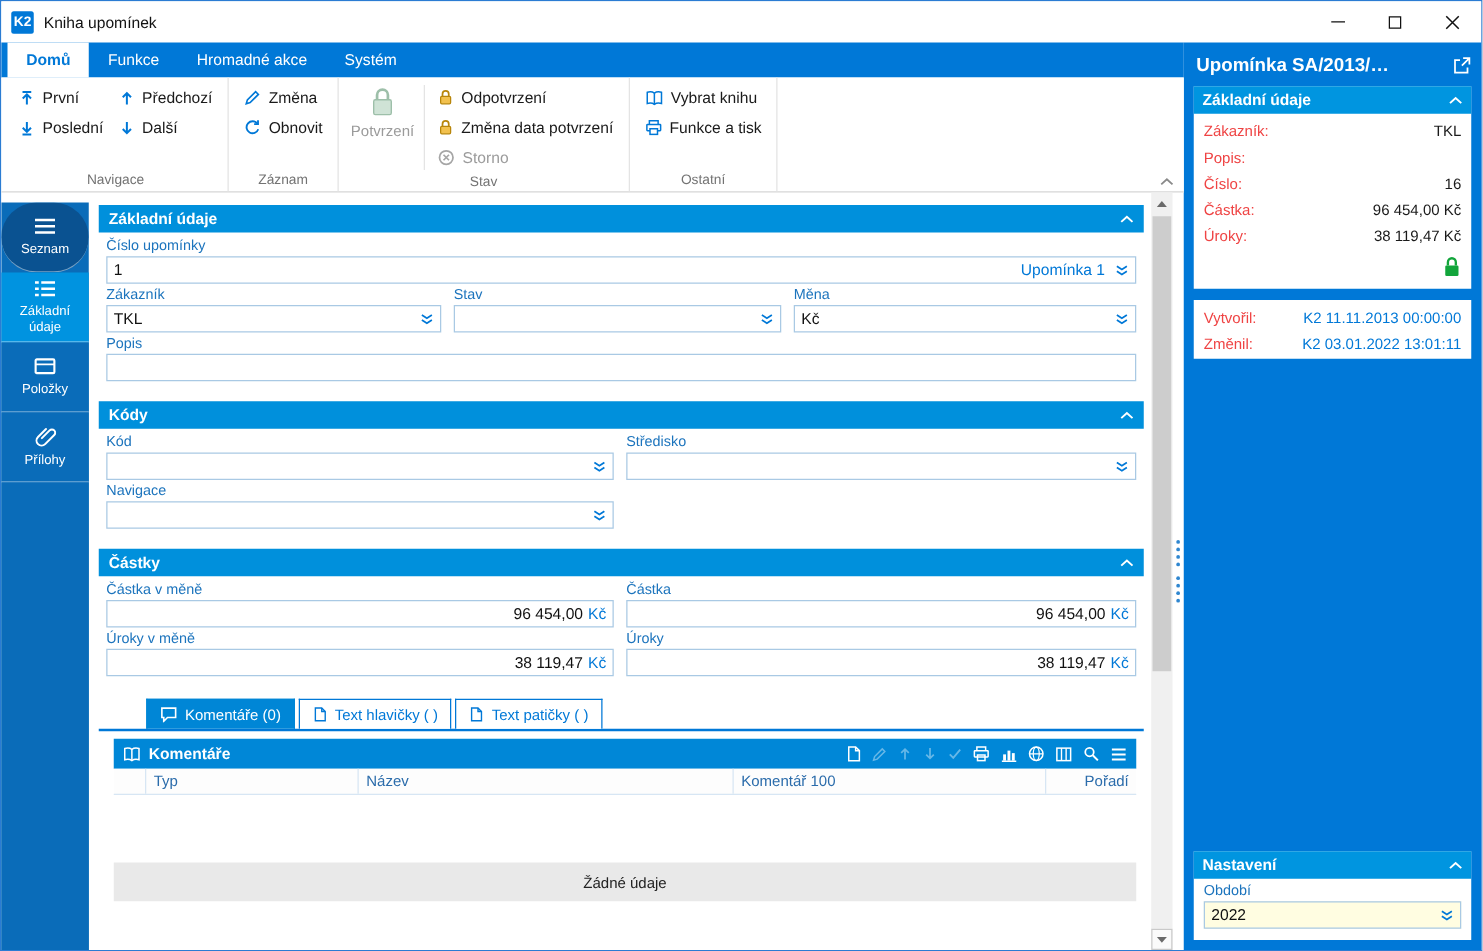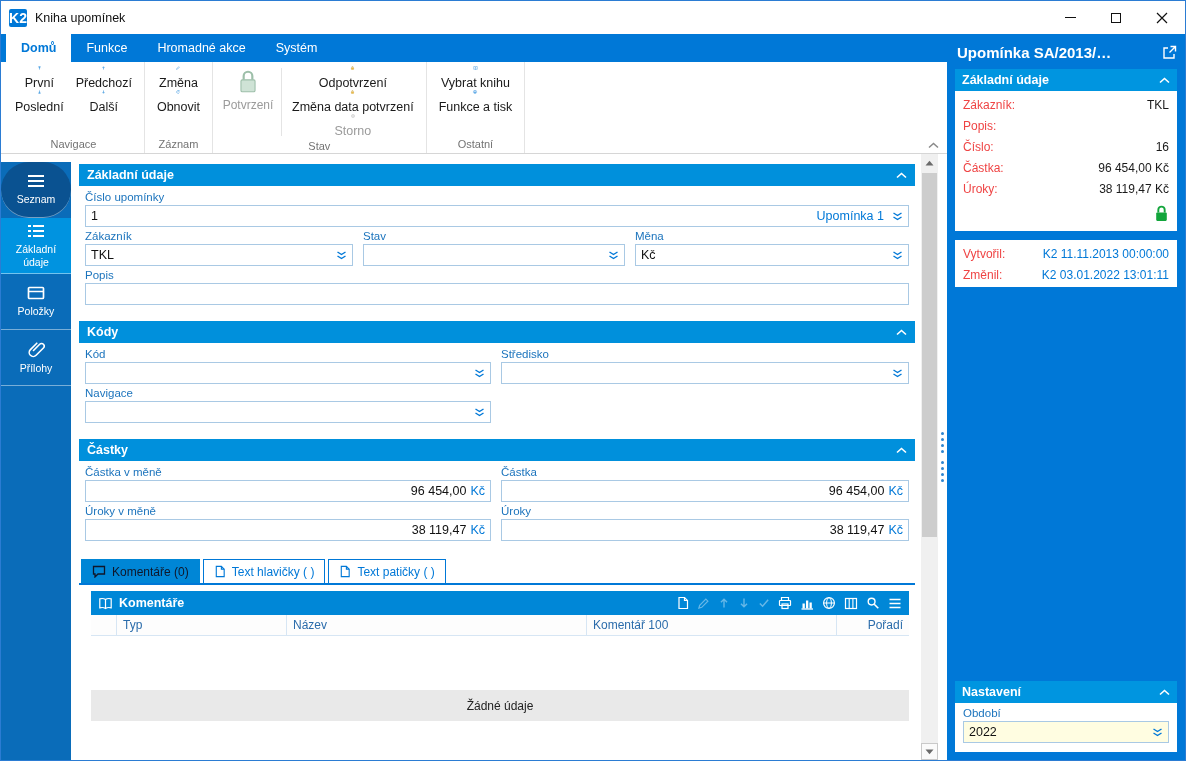--- a/index.html
+++ b/index.html
@@ -5,21 +5,21 @@
   * { box-sizing: border-box; margin: 0; padding: 0; }
   html,body { background:#d0d0d0; }
   body { font-family: "Liberation Sans", sans-serif; }
   svg { display:block; }
 
   .window { width:1186px; height:761px; background:#fff; border:1px solid #2b7cd3;
             display:flex; flex-direction:column; overflow:hidden; position:relative; }
 
   
   .titlebar { height:33px; flex:0 0 auto; display:flex; align-items:center; padding-left:8px; background:#fff; }
-  .app-icon { width:18px; height:18px; background:#0078d7; color:#fff; font-size:14px; font-weight:bold;
+  .app-icon { width:18px; height:18px; background:#0078d7; color:#fff; font-size:11px; font-weight:bold;
               display:flex; align-items:center; justify-content:center; border-radius:2px; }
   .win-title { font-size:12.5px; color:#111; margin-left:8px; }
   .win-controls { margin-left:auto; height:100%; display:flex; }
   .win-btn { width:46px; display:flex; align-items:center; justify-content:center; color:#111; }
   .min-glyph { width:11px; border-top:1.4px solid #111; display:inline-block; }
   .max-glyph { width:10px; height:10px; border:1.2px solid #111; display:inline-block; }
 
   
   .body-row { flex:1; display:flex; min-height:0; }
   .left-col { width:946px; flex:0 0 auto; display:flex; flex-direction:column; min-height:0; }
@@ -28,21 +28,21 @@
   .ribbon-tabs { height:28px; background:#0078d7; display:flex; align-items:stretch; padding-left:5px; flex:0 0 auto; }
   .rtab { padding:0 15px; display:flex; align-items:center; color:#fff; font-size:12.5px; cursor:default; }
   .rtab.active { background:#fff; color:#0078d7; font-weight:bold; }
 
   .ribbon-body { height:92px; flex:0 0 auto; background:#fff; border-bottom:1px solid #d6d6d6;
                  display:flex; position:relative; padding-left:2px; }
   .rgroup { display:flex; flex-direction:column; border-right:1px solid #e4e4e4; padding:4px 6px 0; }
   .rgroup-content { flex:1; display:flex; align-items:flex-start; }
   .rgroup-label { font-size:11px; color:#737373; text-align:center; padding:2px 4px 3px; }
   .btn-col { display:flex; flex-direction:column; }
-  .sbtn { display:flex; align-items:center; gap:6px; height:24px; padding:0 6px; font-size:12.5px; color:#1a1a1a; cursor:default;flex-direction:column; }
+  .sbtn { display:flex; align-items:center; gap:6px; height:24px; padding:0 6px; font-size:12.5px; color:#1a1a1a; cursor:default; }
   .sbtn.disabled { color:#9b9b9b; }
   .bigbtn { width:58px; display:flex; flex-direction:column; align-items:center; gap:3px;
             padding:3px 2px 0; font-size:12px; color:#9b9b9b; text-align:center; }
   .vsep { width:1px; background:#e4e4e4; align-self:stretch; margin:2px 4px; }
   .ribbon-collapse { position:absolute; right:8px; bottom:4px; color:#8a8a8a; cursor:default; }
 
   
   .content-row { flex:1; display:flex; min-height:0; background:#fff; }
 
   .sidebar { width:70px; flex:0 0 auto; margin-top:8px; background:#0a6cb9; display:flex; flex-direction:column; }
@@ -71,21 +71,21 @@
   .suffix { margin-left:auto; color:#0078d7; }
   .suffix + .dd { margin-left:4px; }
   .cur { color:#0078d7; margin-left:4px; }
   .w-doklad { width:550px; } .w-zak { width:268px; } .w-stav { width:262px; }
   .w-half { width:406px; } .grow { flex:1; }
 
   
   .tabs { display:flex; gap:3px; margin-top:2px; padding-left:2px; border-bottom:2px solid #0078d7; flex:0 0 auto; }
   .tab { height:24px; display:flex; align-items:center; gap:6px; padding:0 10px; font-size:12px;
          border:1px solid #0078d7; border-bottom:none; color:#0078d7; background:#fff; cursor:default; }
-  .tab.active { background:#0086d6; border-color:#0086d6; color:#0f172a; }
+  .tab.active { background:#0086d6; border-color:#0086d6; color:#ffffff;margin-left:36px; }
 
   
   .grid { flex:1; min-height:0; margin:6px 6px 0 12px; display:flex; flex-direction:column; }
   .grid-header { height:24px; flex:0 0 auto; background:#0087d7; color:#fff; font-size:12.5px; font-weight:bold;
                  display:flex; align-items:center; gap:6px; padding:0 7px; }
   .grid-icons { margin-left:auto; display:flex; align-items:center; gap:8px; }
   .gi { color:#fff; cursor:pointer; }
   .gi.dim { opacity:.4; }
   .grid-cols { height:21px; flex:0 0 auto; display:flex; align-items:stretch; font-size:12px; color:#2b6cab;
                background:#fdfdfd; border-bottom:1px solid #d7e6f4; }

